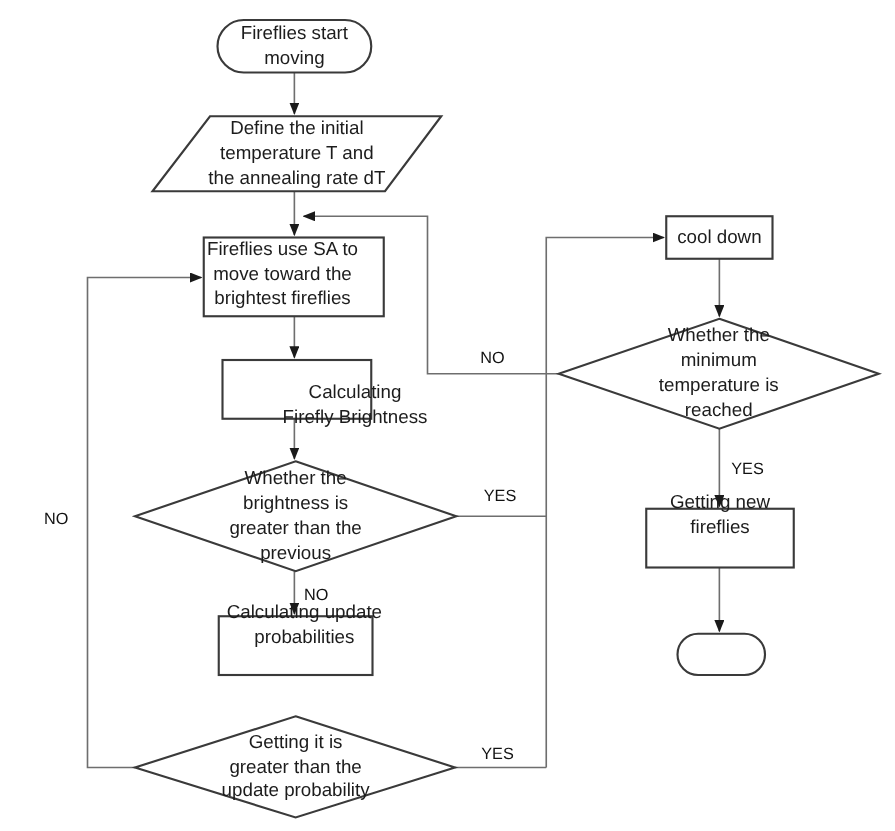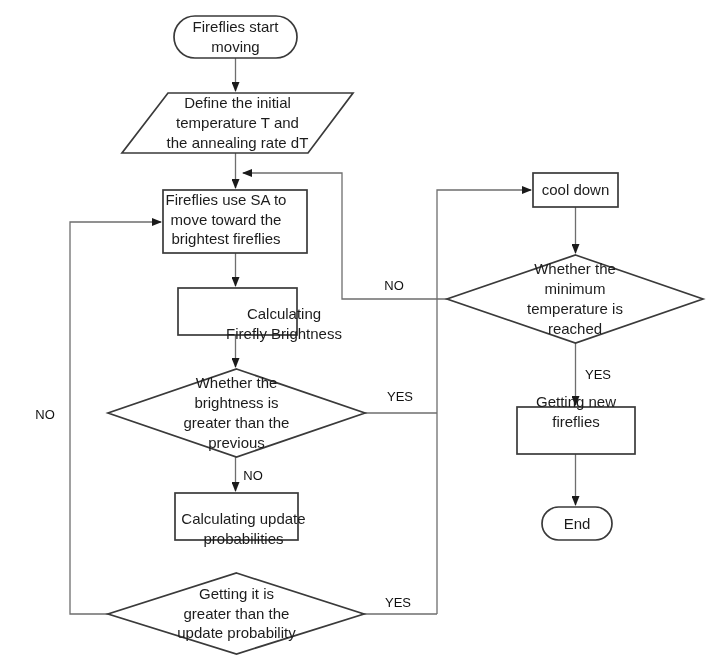--- a/index.html
+++ b/index.html
@@ -70,21 +70,21 @@
   <div class="node" style="left:178px;top:300px;width:140px;height:47px;margin-left:36px;">
     <span>Calculating
 Firefly Brightness</span>
   </div>
   <div class="node" style="left:108px;top:369px;width:257px;height:88px;">
     <span>Whether the
 brightness is
 greater than the
 previous</span>
   </div>
-  <div class="node" style="left:175px;top:505px;width:137px;height:47px;">
+  <div class="node" style="left:175px;top:476px;width:137px;height:47px;">
     <span>Calculating update
 probabilities</span>
   </div>
   <div class="node" style="left:108px;top:573px;width:257px;height:81px;">
     <span>Getting it is
 greater than the
 update probability</span>
   </div>
   <div class="node" style="left:533px;top:173px;width:85px;height:34px;">
     <span>cool down</span>
@@ -92,23 +92,20 @@
   <div class="node" style="left:447px;top:255px;width:256px;height:88px;">
     <span>Whether the
 minimum
 temperature is
 reached</span>
   </div>
   <div class="node" style="left:517px;top:388px;width:118px;height:47px;">
     <span>Getting new
 fireflies</span>
   </div>
-  <div class="node" style="left:542px;top:507px;width:70px;height:33px;">
-    <span>End</span>
-  </div>
 
   <div class="elabel" style="left:25px;top:403px;width:40px;height:22px;">NO</div>
   <div class="elabel" style="left:375px;top:385px;width:50px;height:22px;">YES</div>
   <div class="elabel" style="left:233px;top:464px;width:40px;height:22px;">NO</div>
   <div class="elabel" style="left:373px;top:591px;width:50px;height:22px;">YES</div>
   <div class="elabel" style="left:374px;top:274px;width:40px;height:22px;">NO</div>
   <div class="elabel" style="left:573px;top:363px;width:50px;height:22px;">YES</div>
 
 </div>
 

